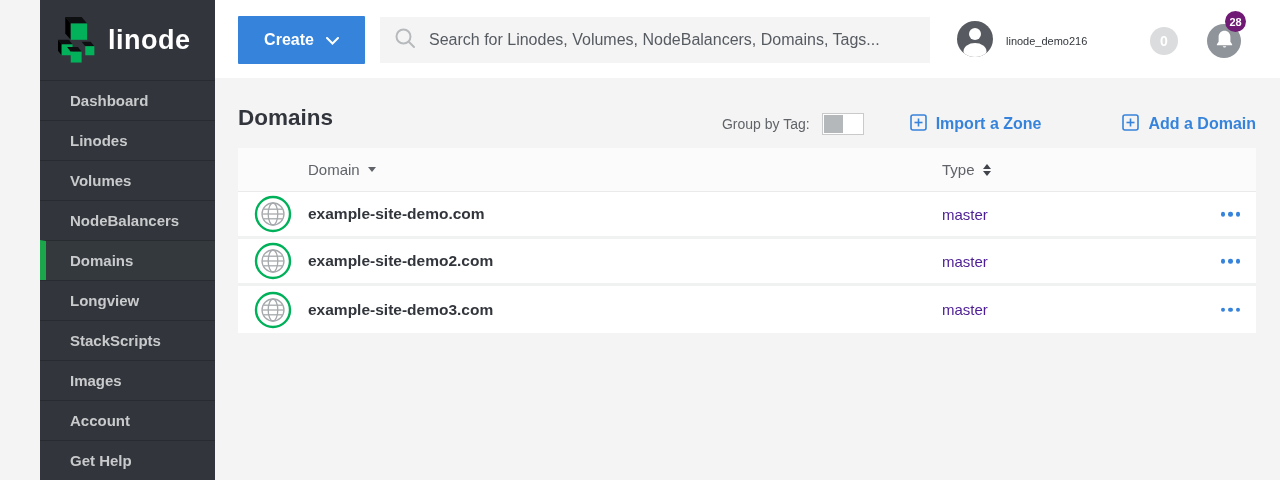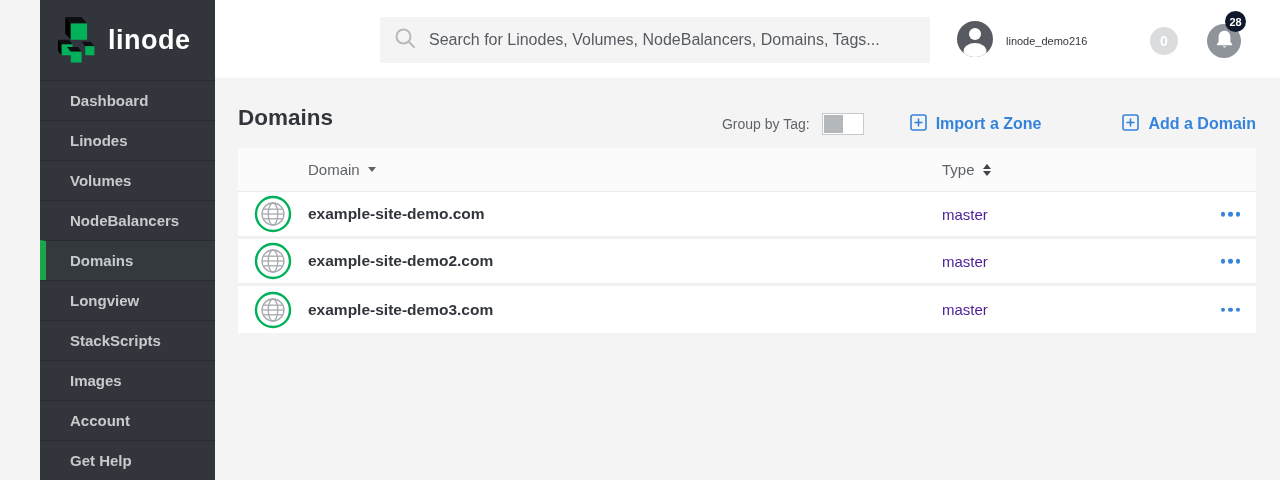--- a/index.html
+++ b/index.html
@@ -26,21 +26,21 @@
                       font-size:16px; color:#3A3F46; font-family:"Liberation Sans", sans-serif; }
   .search-box input::placeholder { color:#565B61; opacity:1; }
   .user-menu { position:absolute; left:742px; top:21px; display:flex; align-items:center; gap:13px; cursor:pointer; }
   .username { font-size:11px; color:#32363C; }
   .events-badge { position:absolute; left:935px; top:27px; width:28px; height:28px; border-radius:50%;
                   background:#DBDCDD; color:#FFFFFF; font-size:14px; font-weight:700;
                   display:flex; align-items:center; justify-content:center; cursor:pointer; }
   .bell-btn { position:absolute; left:992px; top:24px; width:34px; height:34px; border-radius:50%;
               background:#8F949B; display:flex; align-items:center; justify-content:center; cursor:pointer; }
   .bell-badge { position:absolute; left:1010px; top:11px; min-width:21px; height:21px; padding:9px 4px;
-                border-radius:11px; background:#0f172a; color:#fff; font-size:11px; font-weight:700;
+                border-radius:11px; background:#701a75; color:#fff; font-size:11px; font-weight:700;
                 display:flex; align-items:center; justify-content:center; }
 
   
   .content { position:absolute; left:215px; top:78px; width:1065px; height:402px; background:#F4F4F4; }
   .page-title { position:absolute; left:23px; top:27px; font-size:22.5px; font-weight:700; color:#32363C; }
   .controls { position:absolute; top:33px; right:24px; height:26px; display:flex; align-items:center; }
   .gbt-label { font-size:14px; color:#606469; }
   .toggle { width:42px; height:22px; background:#FFFFFF; border:1px solid #C9CACB; margin-left:12px;
             display:flex; align-items:center; cursor:pointer; }
   .toggle .knob { width:19px; height:18px; background:#B5B8BB; margin-left:1px; }
@@ -99,20 +99,28 @@
   <div class="nav-item">NodeBalancers</div>
   <div class="nav-item active">Domains</div>
   <div class="nav-item">Longview</div>
   <div class="nav-item">StackScripts</div>
   <div class="nav-item">Images</div>
   <div class="nav-item">Account</div>
   <div class="nav-item">Get Help</div>
 </div>
 
 <div class="topbar">
+  <button class="create-btn">
+    <span>Create</span>
+    <span>
+      <svg width="13" height="8" viewBox="0 0 13 8">
+          <polyline points="1,1 6.5,6.5 12,1" stroke="#FFFFFF" stroke-width="2" fill="none" stroke-linecap="round"></polyline>
+        </svg>
+    </span>
+  </button>
 
   <div class="search-box">
     <span>
       <svg width="22" height="22" viewBox="0 0 22 22" fill="none">
         <circle cx="9.5" cy="9.5" r="7" stroke="#B7BABD" stroke-width="2"></circle>
         <line x1="14.8" y1="14.8" x2="20" y2="20" stroke="#B7BABD" stroke-width="2" stroke-linecap="round"></line>
       </svg>
     </span>
     <input type="text" value="" placeholder="Search for Linodes, Volumes, NodeBalancers, Domains, Tags..." style="">
   </div>

